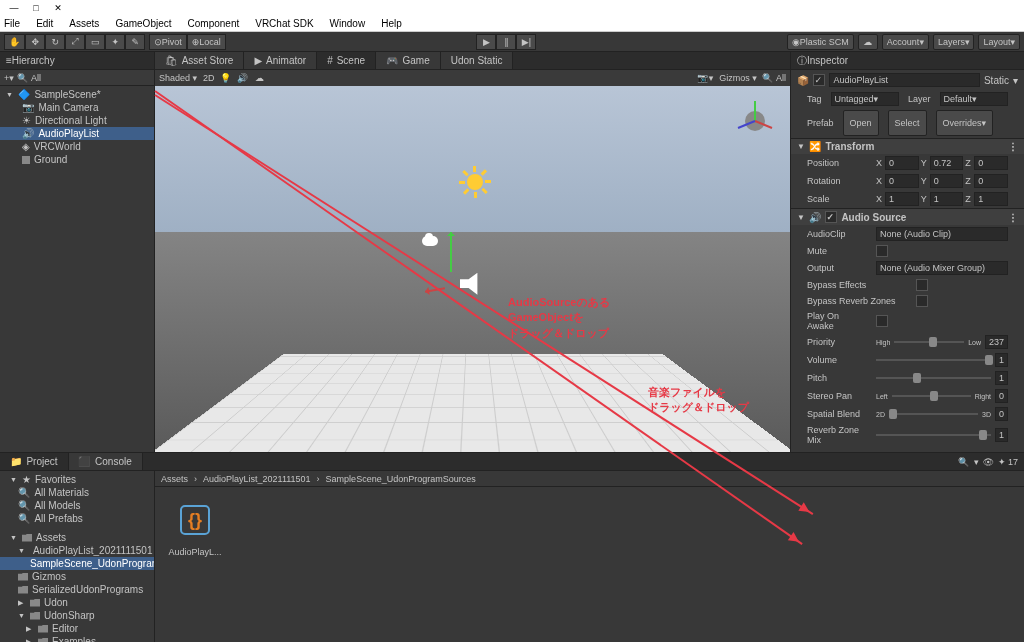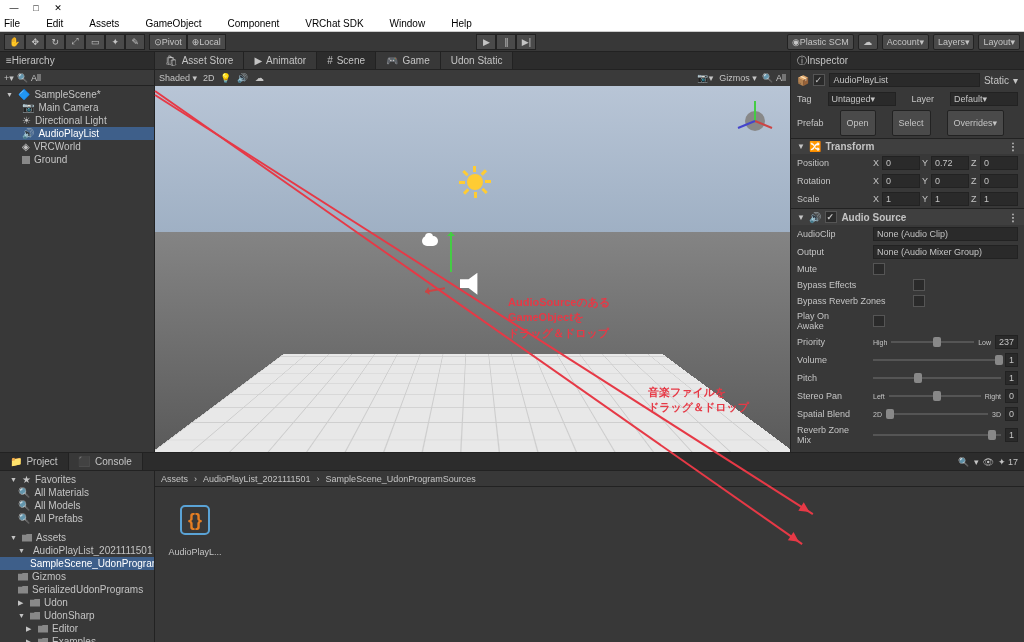--- a/index.html
+++ b/index.html
@@ -1,20 +1,20 @@
 <!DOCTYPE html>
 <html><head>
 <meta charset="utf-8">
 <style>
 * { margin: 0; padding: 0; box-sizing: border-box; font-family: Arial, sans-serif; }
 body { background: #383838; color: #c4c4c4; font-size: 10px; overflow: hidden; width: 1024px; height: 642px; position: relative; }
 .titlebar { background: #fff; color: #000; height: 16px; display: flex; align-items: center; padding: 0 4px; font-size: 10px; justify-content: space-between; }
 .titlebar-right { display: flex; gap: 2px; }
 .win-btn { width: 20px; height: 12px; display: flex; align-items: center; justify-content: center; font-size: 9px; }
-.menubar { background: #fff; color: #000; height: 16px; display: flex; align-items: center; padding: 0 4px; font-size: 10px; gap: 26px; border-bottom: 1px solid #ccc; }
+.menubar { background: #fff; color: #000; height: 16px; display: flex; align-items: center; padding: 0 4px; font-size: 10px; gap: 16px; border-bottom: 1px solid #ccc; }
 .menubar span { cursor: default; }
 .toolbar { background: #383838; height: 20px; display: flex; align-items: center; padding: 0 4px; gap: 4px; border-bottom: 1px solid #222; }
 .tool-btn { background: #4a4a4a; border: 1px solid #222; height: 16px; min-width: 20px; display: flex; align-items: center; justify-content: center; color: #c4c4c4; font-size: 9px; padding: 0 4px; border-radius: 2px; }
 .tool-group { display: flex; gap: 0; }
 .tool-group .tool-btn { border-radius: 0; }
 .spacer { flex: 1; }
 .main-layout { display: flex; height: 400px; }
 .hierarchy-panel { width: 155px; background: #383838; border-right: 1px solid #222; display: flex; flex-direction: column; }
 .panel-tab { background: #2c2c2c; height: 18px; display: flex; align-items: center; padding: 0 6px; font-size: 10px; border-bottom: 1px solid #222; }
 .panel-toolbar { height: 16px; display: flex; align-items: center; padding: 0 4px; background: #3a3a3a; border-bottom: 1px solid #222; font-size: 9px; gap: 4px; }
@@ -37,21 +37,21 @@
 .cloud { position: absolute; left: 42%; top: 41%; width: 16px; height: 10px; background: #fff; border-radius: 6px; }
 .cloud::before { content: ''; position: absolute; width: 8px; height: 8px; background: #fff; border-radius: 50%; top: -3px; left: 3px; }
 .speaker { position: absolute; left: 48%; top: 51%; width: 22px; height: 22px; background: #fff; clip-path: polygon(0 30%, 40% 30%, 80% 0, 80% 100%, 40% 70%, 0 70%); }
 .gizmo-arrow { position: absolute; width: 2px; background: currentColor; }
 .gizmo-arrow::after { content: ''; position: absolute; top: -4px; left: -3px; border: 4px solid transparent; border-bottom-color: currentColor; }
 .arrow-y { color: #4c4; left: 46.5%; top: 40%; height: 40px; }
 .arrow-x { color: #c44; left: 44%; top: 53%; height: 20px; transform: rotate(-100deg); }
 .axis-gizmo { position: absolute; right: 10px; top: 10px; width: 50px; height: 50px; }
 .inspector-panel { width: 234px; background: #383838; border-left: 1px solid #222; display: flex; flex-direction: column; overflow-y: auto; }
 .insp-header { padding: 3px 6px; display: flex; align-items: center; gap: 4px; font-size: 10px; }
-.insp-row { padding: 2px 6px; display: flex; align-items: center; gap: 16px; font-size: 9px; }
+.insp-row { padding: 2px 16px; display: flex; align-items: center; gap: 9px; font-size: 9px; }
 .insp-label { width: 60px; flex-shrink: 0; }
 .insp-field { background: #2a2a2a; border: 1px solid #222; height: 14px; flex: 1; padding: 0 3px; color: #c4c4c4; font-size: 9px; display: flex; align-items: center; }
 .comp-header { background: #3f3f3f; padding: 2px 6px; display: flex; align-items: center; gap: 4px; font-size: 10px; font-weight: bold; border-top: 1px solid #222; }
 .comp-header .arrow { font-size: 8px; }
 .xyz-row { display: flex; gap: 2px; flex: 1; }
 .xyz-field { display: flex; align-items: center; gap: 1px; flex: 1; }
 .xyz-field span { width: 8px; font-size: 9px; }
 .xyz-field .insp-field { flex: 1; min-width: 0; }
 .slider-row { display: flex; align-items: center; gap: 4px; flex: 1; }
 .slider-track { flex: 1; height: 2px; background: #555; position: relative; }
@@ -273,26 +273,26 @@
           </div>
       </div>
     </div>
 
     <div class="comp-header"><span class="arrow">▼</span> 🔊 <span class="checkbox checked"></span> <span>Audio Source</span><span class="spacer"></span>⋮</div>
     <div class="insp-row">
         <span class="insp-label">AudioClip</span>
         <div class="insp-field">None (Audio Clip)</div>
       </div>
     <div class="insp-row">
+        <span class="insp-label">Mute</span>
+        <span class="checkbox"></span>
+      </div>
+    <div class="insp-row">
         <span class="insp-label">Output</span>
         <div class="insp-field">None (Audio Mixer Group)</div>
-      </div>
-    <div class="insp-row">
-        <span class="insp-label">Mute</span>
-        <span class="checkbox"></span>
       </div>
     <div class="insp-row">
         <span class="insp-label" style="width:100px">Bypass Effects</span>
         <span class="checkbox"></span>
       </div>
     <div class="insp-row">
         <span class="insp-label" style="width:100px">Bypass Reverb Zones</span>
         <span class="checkbox"></span>
       </div>
     <div class="insp-row">

